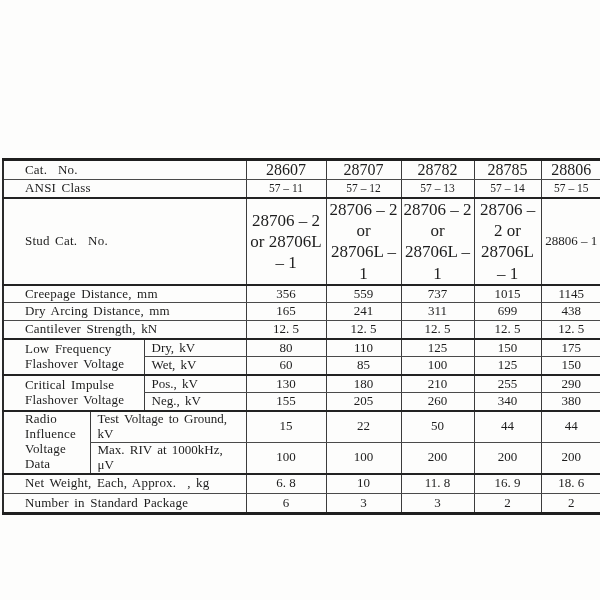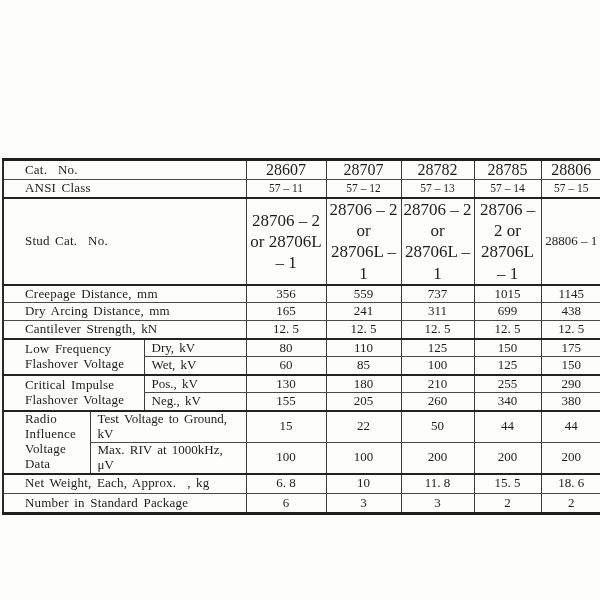--- a/index.html
+++ b/index.html
@@ -186,21 +186,21 @@
       <td class="num">200</td>
       <td class="num">200</td>
       <td class="num">200</td>
     </tr>
 
     <tr class="r1">
       <td class="lbl" colspan="3">Net Weight, Each, Approx.&nbsp; , kg</td>
       <td class="num">6. 8</td>
       <td class="num">10</td>
       <td class="num">11. 8</td>
-      <td class="num">15. 5</td>
+      <td class="num">16. 9</td>
       <td class="num">18. 6</td>
     </tr>
 
     <tr class="r1">
       <td class="lbl" colspan="3">Number in Standard Package</td>
       <td class="num">6</td>
       <td class="num">3</td>
       <td class="num">3</td>
       <td class="num">2</td>
       <td class="num">2</td>

